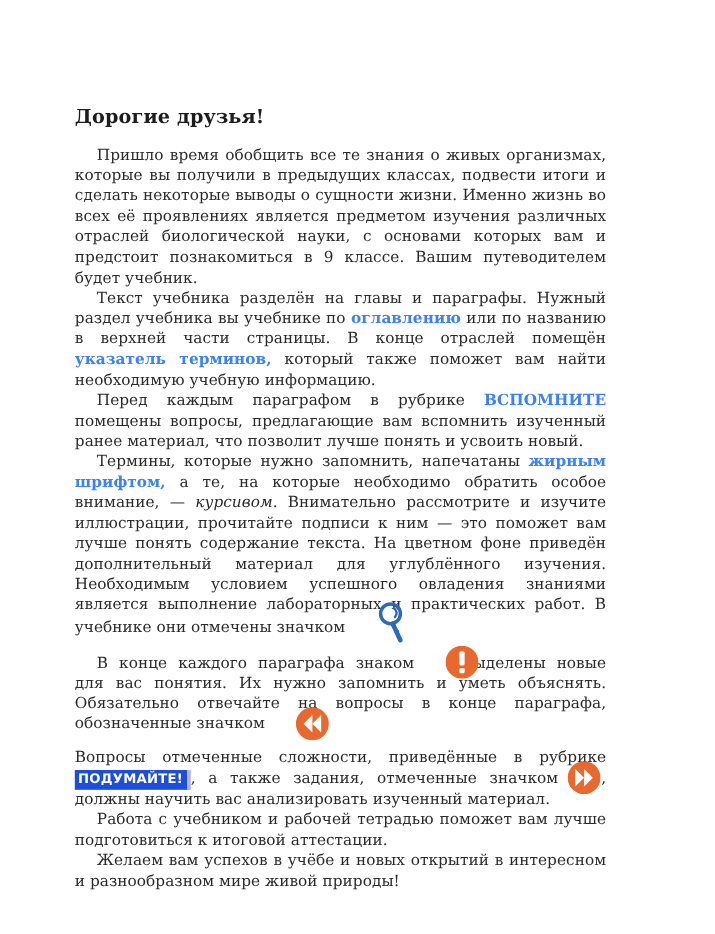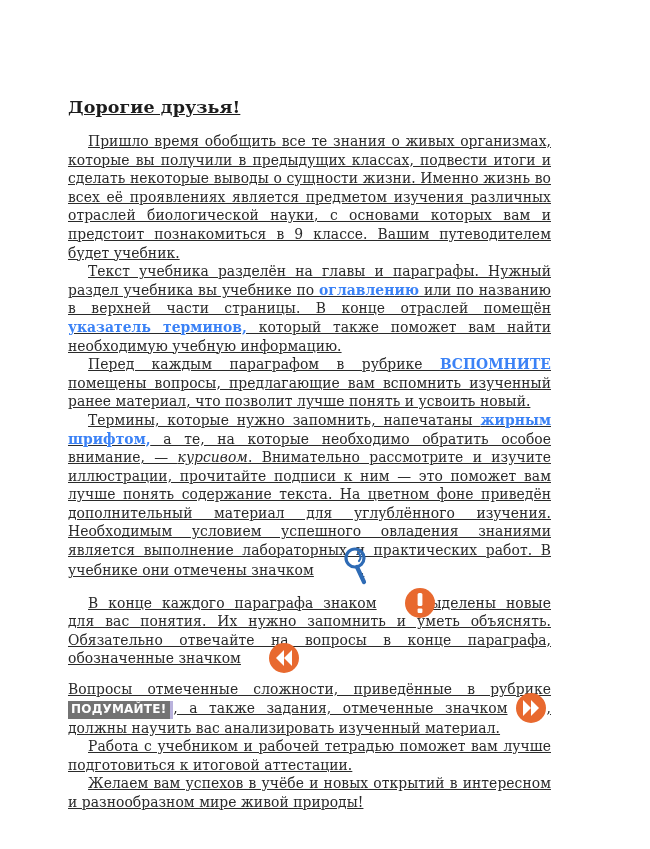--- a/index.html
+++ b/index.html
@@ -22,31 +22,29 @@
     width: 483px;
   }
   .title {
     font-family: "DejaVu Serif", serif;
     font-weight: bold;
     font-size: 17.5px;
     letter-spacing: 0.1px;
     margin: 0 0 14px 0;
     color: #1d1d1d;
     line-height: 22px;
-    text-decoration: underline;
   }
   .para {
     font-size: 13.9px;
     line-height: 18.6px;
     text-align: justify;
     text-indent: 20px;
     margin: 0;
     letter-spacing: 0.05px;
     hyphens: manual;
-    text-decoration: underline;
   }
   .para.noindent { text-indent: 0; }
   .para.gap-top { margin-top: 12px; }
   b { font-weight: bold; color: #3b82f6; }
   i { font-style: italic; }
   .icon {
     display: inline-block;
     vertical-align: middle;
     position: relative;
   }
@@ -55,21 +53,21 @@
     height: 40px;
     margin: -14px 10px -4px 8px;
   }
   .icon-round {
     width: 30px;
     height: 30px;
     margin: -8px 8px -6px 8px;
   }
   .label-think {
     display: inline-block;
-    background: #737373;
+    background: #1d4ed8;
     color: #ffffff;
     font-family: "DejaVu Sans", "Liberation Sans", sans-serif;
     font-weight: bold;
     font-size: 12px;
     letter-spacing: 0.2px;
     padding: 1px 4px 2px 3px;
     line-height: 15px;
     text-indent: 0;
     border-right: 3px solid #b9b2dc;
   }

